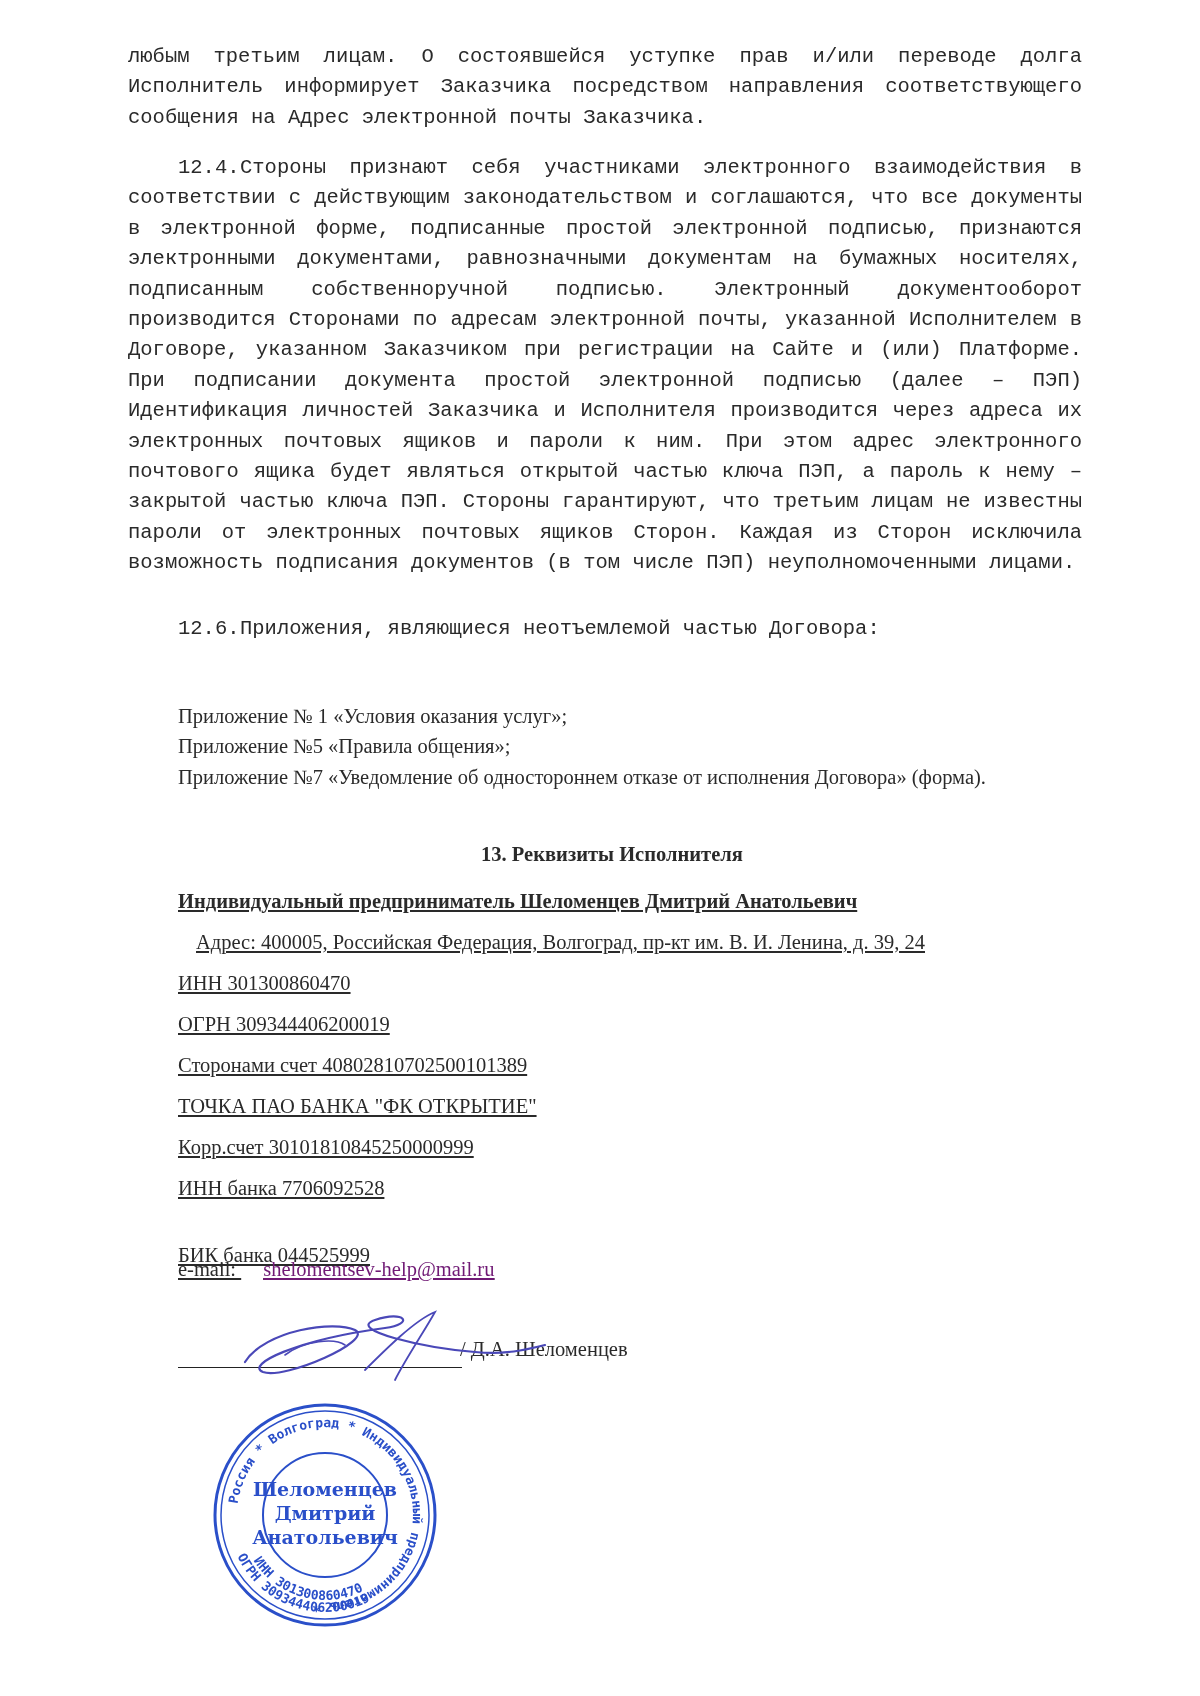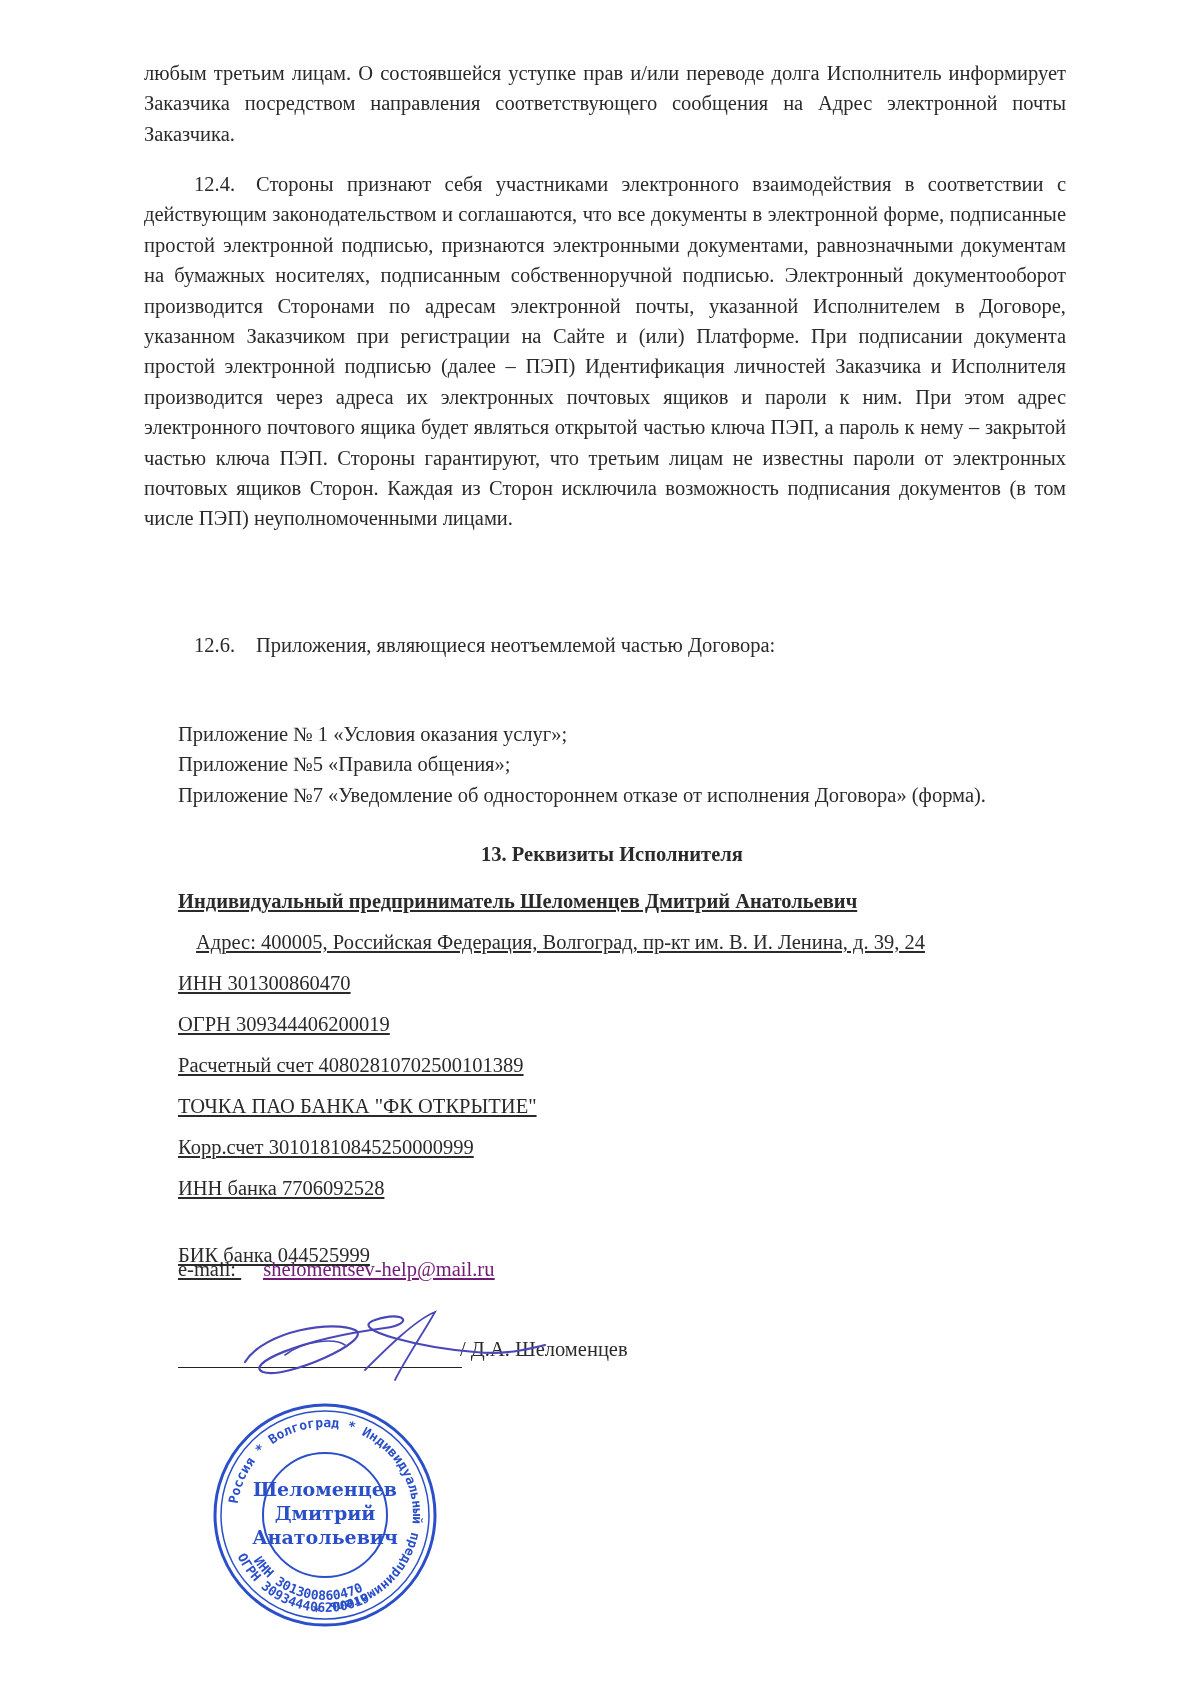--- a/index.html
+++ b/index.html
@@ -14,21 +14,21 @@
     .page { position: absolute; left: 0; top: 0; width: 1200px; height: 1696px; }
     .text-block {
       position: absolute;
       left: 128px;
       width: 954px;
       font-size: 20.5px;
       line-height: 30.4px;
       text-align: justify;
       text-align-last: left;
     }
-    .para p { margin: 16px; }
+    .para p { margin: 0; font-family: Liberation Mono, monospace; }
     .indent { text-indent: 50px; }
     .num { display: inline-block; width: 62px; text-indent: 0; }
     .annex-list { position: absolute; left: 178px; font-size: 20.5px; line-height: 30.4px; }
     .annex-list div { white-space: nowrap; }
     .section-title {
       position: absolute; left: 0; width: 1200px; top: 843px;
       text-align: center; font-weight: bold; font-size: 20.5px;
       margin-left: 12px;
     }
     .req {
@@ -59,33 +59,33 @@
     </p>
   </div>
 
 
   <div class="text-block para" style="top:614px;">
     <p class="indent">
       <span class="num">12.6.</span><span>Приложения, являющиеся неотъемлемой частью Договора:</span>
     </p>
   </div>
 
-  <div class="annex-list" style="top:719px;">
+  <div class="annex-list" style="top:701px;">
     <div>Приложение № 1 «Условия оказания услуг»;</div>
     <div>Приложение №5 «Правила общения»;</div>
     <div>Приложение №7 «Уведомление об одностороннем отказе от исполнения Договора» (форма).</div>
   </div>
 
   <div class="section-title">13. Реквизиты Исполнителя</div>
 
   <div class="req bold" style="top:890px;">Индивидуальный предприниматель Шеломенцев Дмитрий Анатольевич</div>
   <div class="req" style="top:931px;margin-left:18px;">Адрес: 400005, Российская Федерация, Волгоград, пр-кт им. В. И. Ленина, д. 39, 24</div>
   <div class="req" style="top:972px;">ИНН 301300860470</div>
   <div class="req" style="top:1013px;">ОГРН 309344406200019</div>
-  <div class="req" style="top:1054px;">Расчетный счет 40802810702500101389</div>
+  <div class="req" style="top:1054px;">Сторонами счет 40802810702500101389</div>
   <div class="req" style="top:1095px;">ТОЧКА ПАО БАНКА "ФК ОТКРЫТИЕ"</div>
   <div class="req" style="top:1136px;">Корр.счет 30101810845250000999</div>
   <div class="req" style="top:1177px;">ИНН банка 7706092528</div>
   <div class="req" style="top:1218px;margin-top:26px;">БИК банка 044525999</div>
   <div class="req" style="top:1258px;">
     <span>e-mail: </span><a class="email-link">shelomentsev-help@mail.ru</a>
   </div>
 
   <div class="sign-line"></div>
   <div class="sign-name">/ Д.А. Шеломенцев</div>

